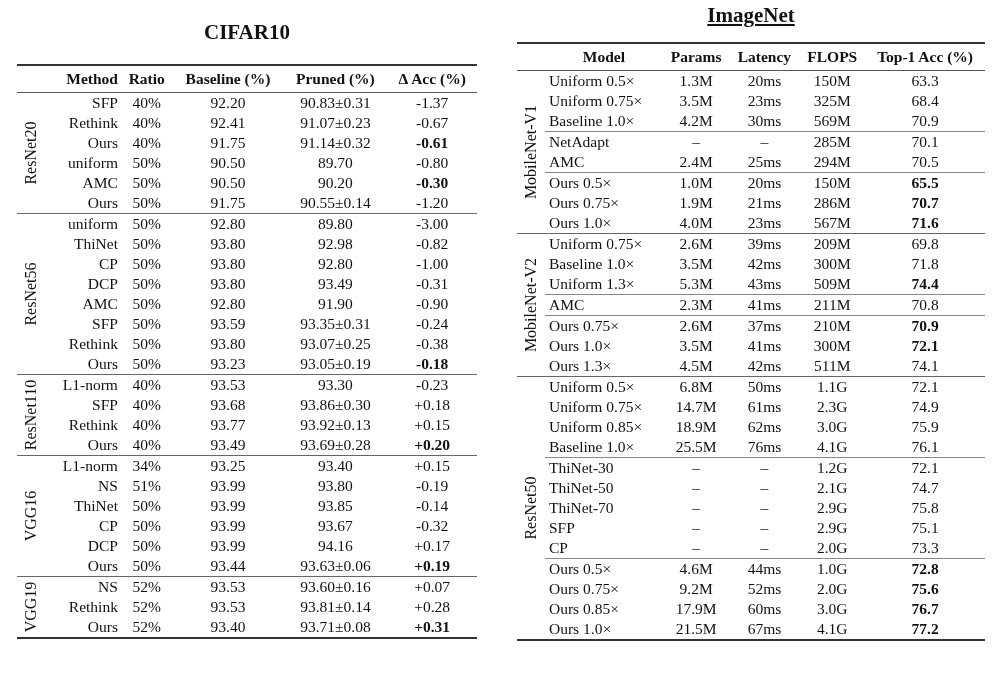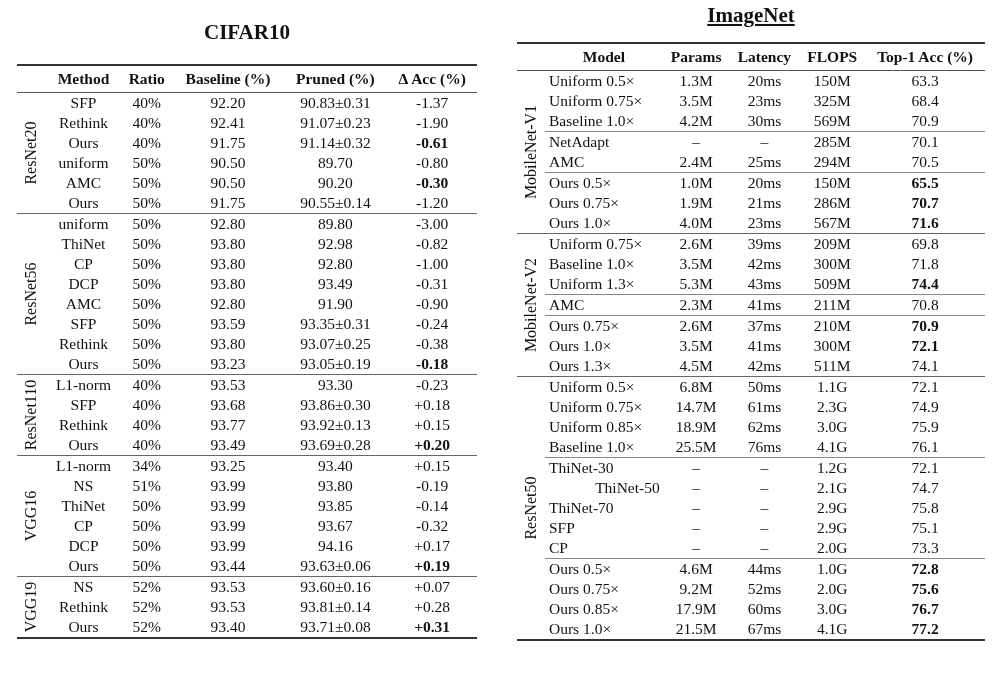--- a/index.html
+++ b/index.html
@@ -11,21 +11,21 @@
   table { position: absolute; border-collapse: collapse; font-size: 15.5px; }
   #cifar-table { left: 17px; top: 64px; width: 460px; }
   #imagenet-table { left: 517px; top: 42px; width: 468px; }
   table { border-top: 2px solid #333; border-bottom: 2px solid #333; }
   th { font-weight: bold; height: 26px; padding: 0 3px; white-space: nowrap; margin-top: 8px; }
   thead tr { border-bottom: 1.5px solid #555; }
   td { height: 20px; padding: 0 3px; white-space: nowrap; line-height: 20px; }
   tbody.group { border-top: 1.5px solid #666; }
   tr.subsep td.c { border-top: 1.5px solid #888; }
   .c { text-align: center; }
-  .l { text-align: center; }
+  .l { text-align: right; }
   .b { font-weight: bold; }
   td.grp { width: 22px; padding: 0; position: relative; vertical-align: middle; }
   td.grp span { position: absolute; left: 50%; top: 50%;
                 transform: translate(-50%, -50%) rotate(-90deg);
                 white-space: nowrap; font-size: 16px; }
   #cifar-table .m { padding-left: 4px; }
   #imagenet-table .m { padding-left: 4px; }
 </style>
 </head>
 <body>
@@ -51,21 +51,21 @@
         <td class="c">40%</td>
         <td class="c">92.20</td>
         <td class="c">90.83±0.31</td>
         <td class="c">-1.37</td>
       </tr>
       <tr>
         <td class="l m">Rethink</td>
         <td class="c">40%</td>
         <td class="c">92.41</td>
         <td class="c">91.07±0.23</td>
-        <td class="c">-1.90</td>
+        <td class="c">-0.67</td>
       </tr>
       <tr>
         <td class="l m">Ours</td>
         <td class="c">40%</td>
         <td class="c">91.75</td>
         <td class="c">91.14±0.32</td>
         <td class="c b">-0.61</td>
       </tr>
       <tr>
         <td class="l m">uniform</td>
@@ -418,21 +418,21 @@
         <td class="c">76.1</td>
       </tr>
       <tr class="subsep">
         <td class="l m c" style="text-align: left; margin-top: 17px;">ThiNet-30</td>
         <td class="c">–</td>
         <td class="c">–</td>
         <td class="c">1.2G</td>
         <td class="c">72.1</td>
       </tr>
       <tr>
-        <td class="l m c" style="text-align: right;">ThiNet-50</td>
+        <td class="l m c" style="text-align: left;">ThiNet-50</td>
         <td class="c">–</td>
         <td class="c">–</td>
         <td class="c">2.1G</td>
         <td class="c">74.7</td>
       </tr>
       <tr>
         <td class="l m c" style="text-align: left;">ThiNet-70</td>
         <td class="c">–</td>
         <td class="c">–</td>
         <td class="c">2.9G</td>

